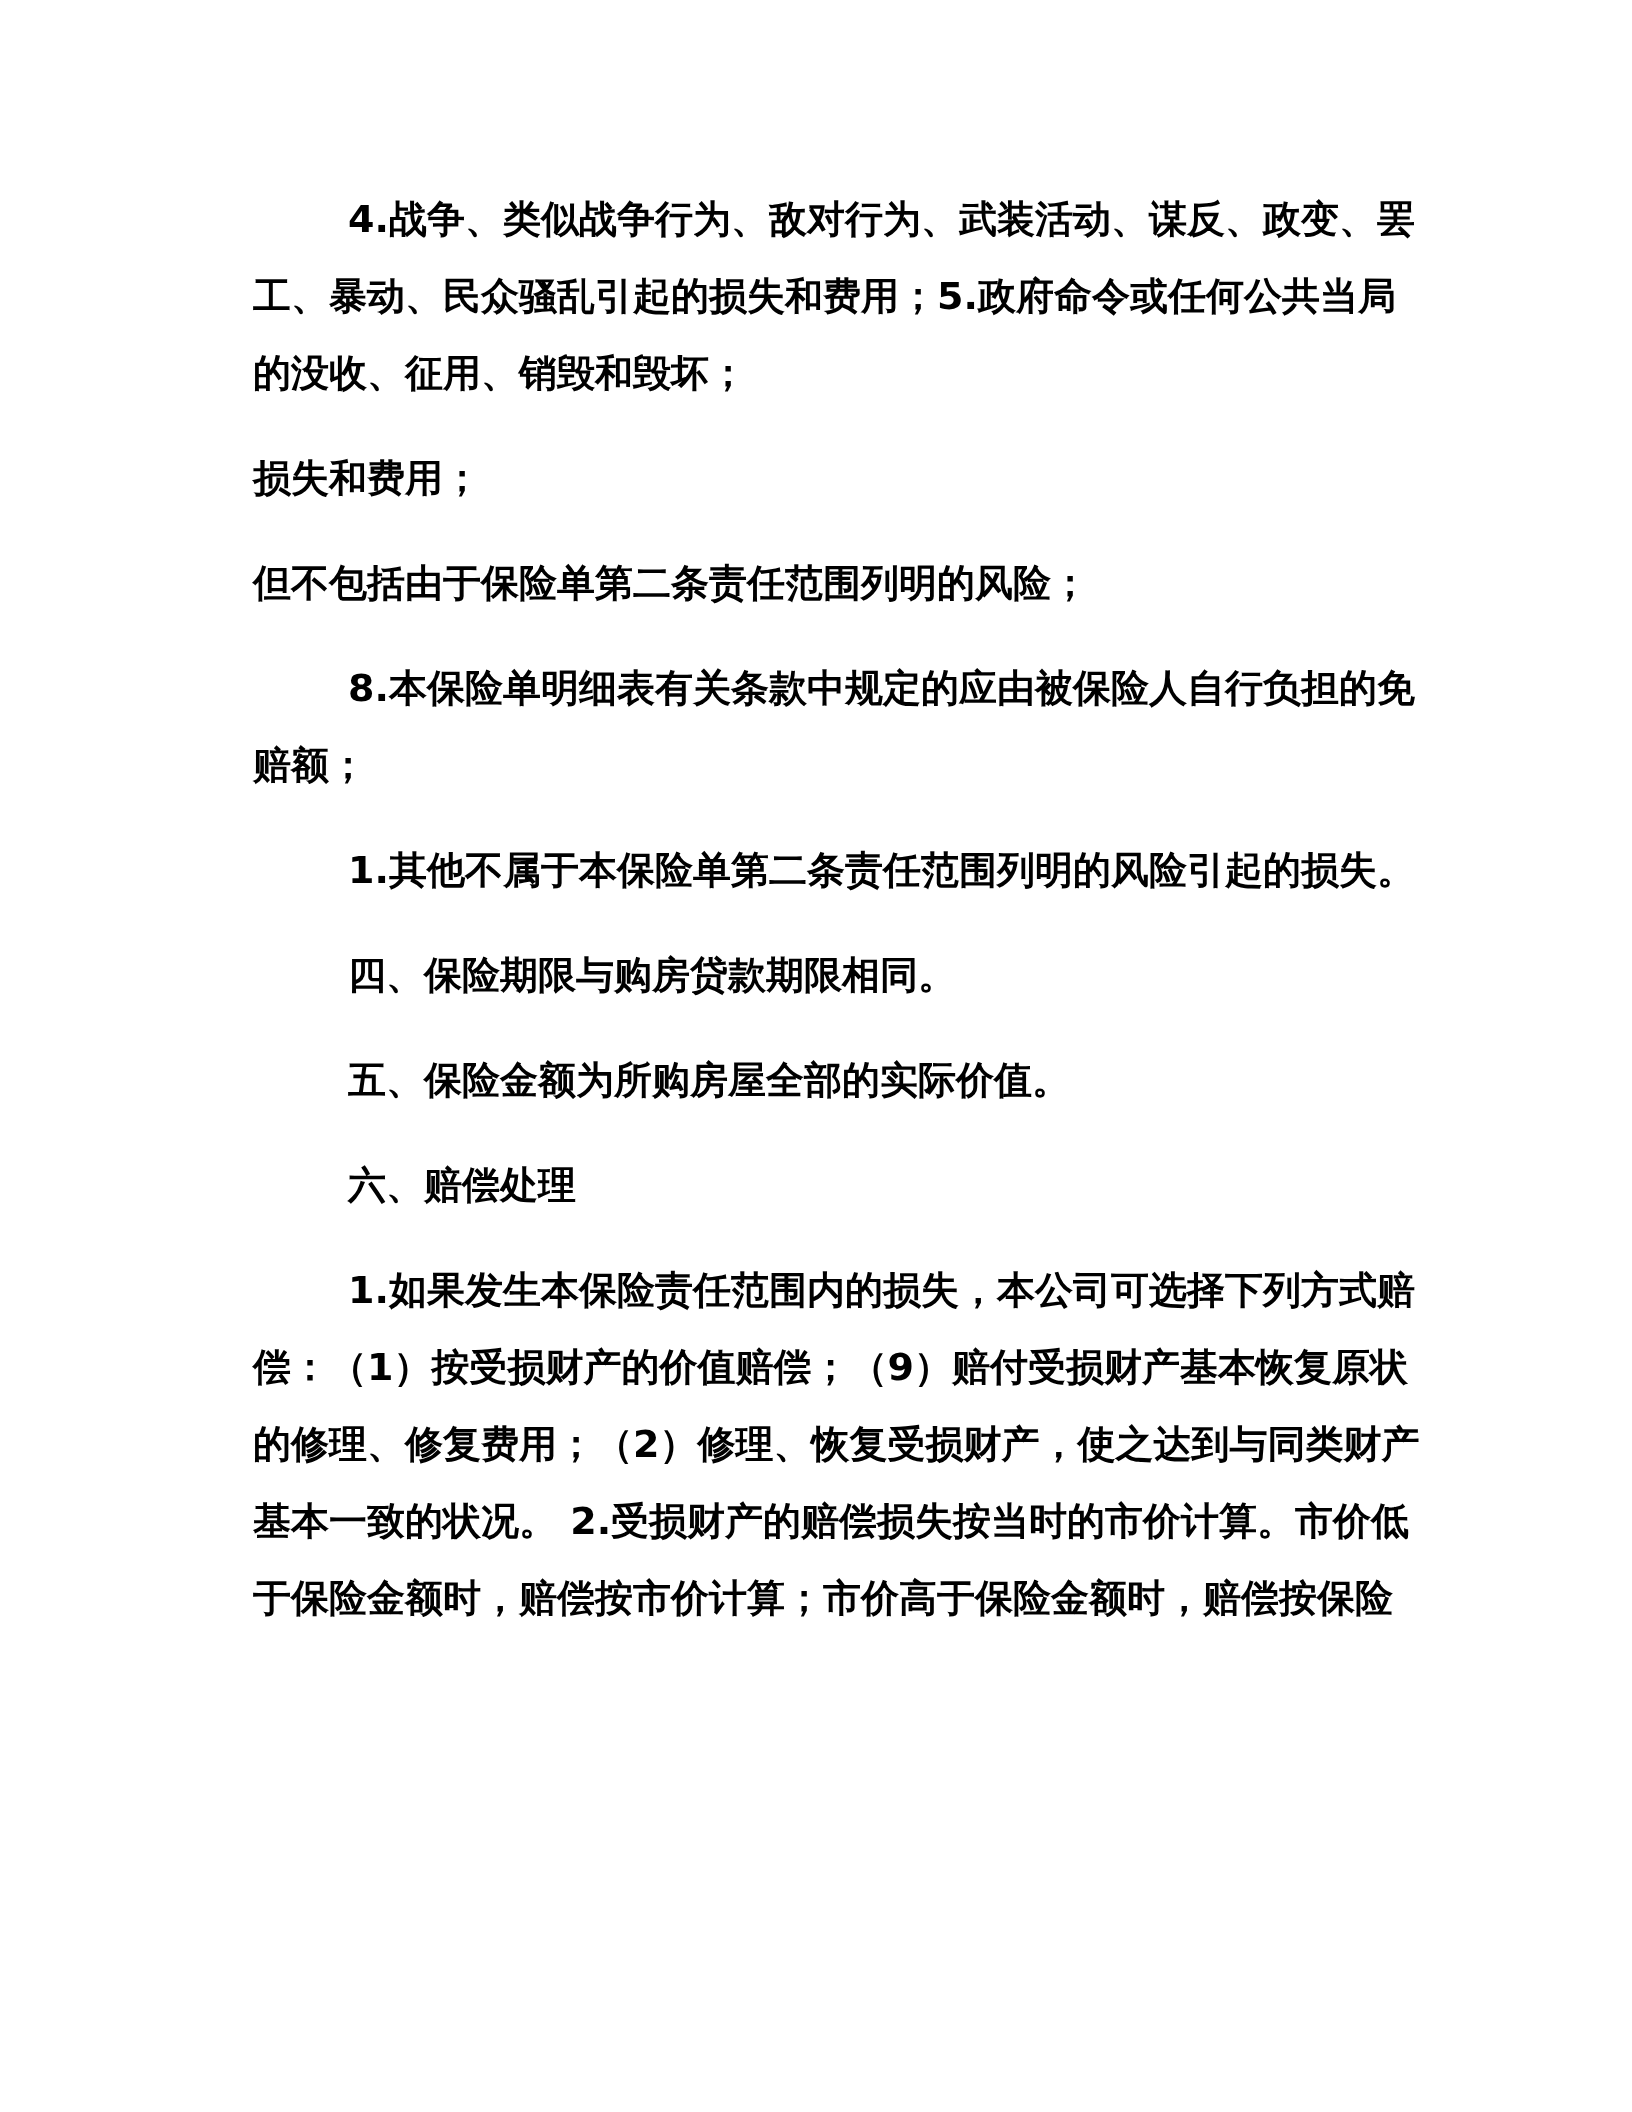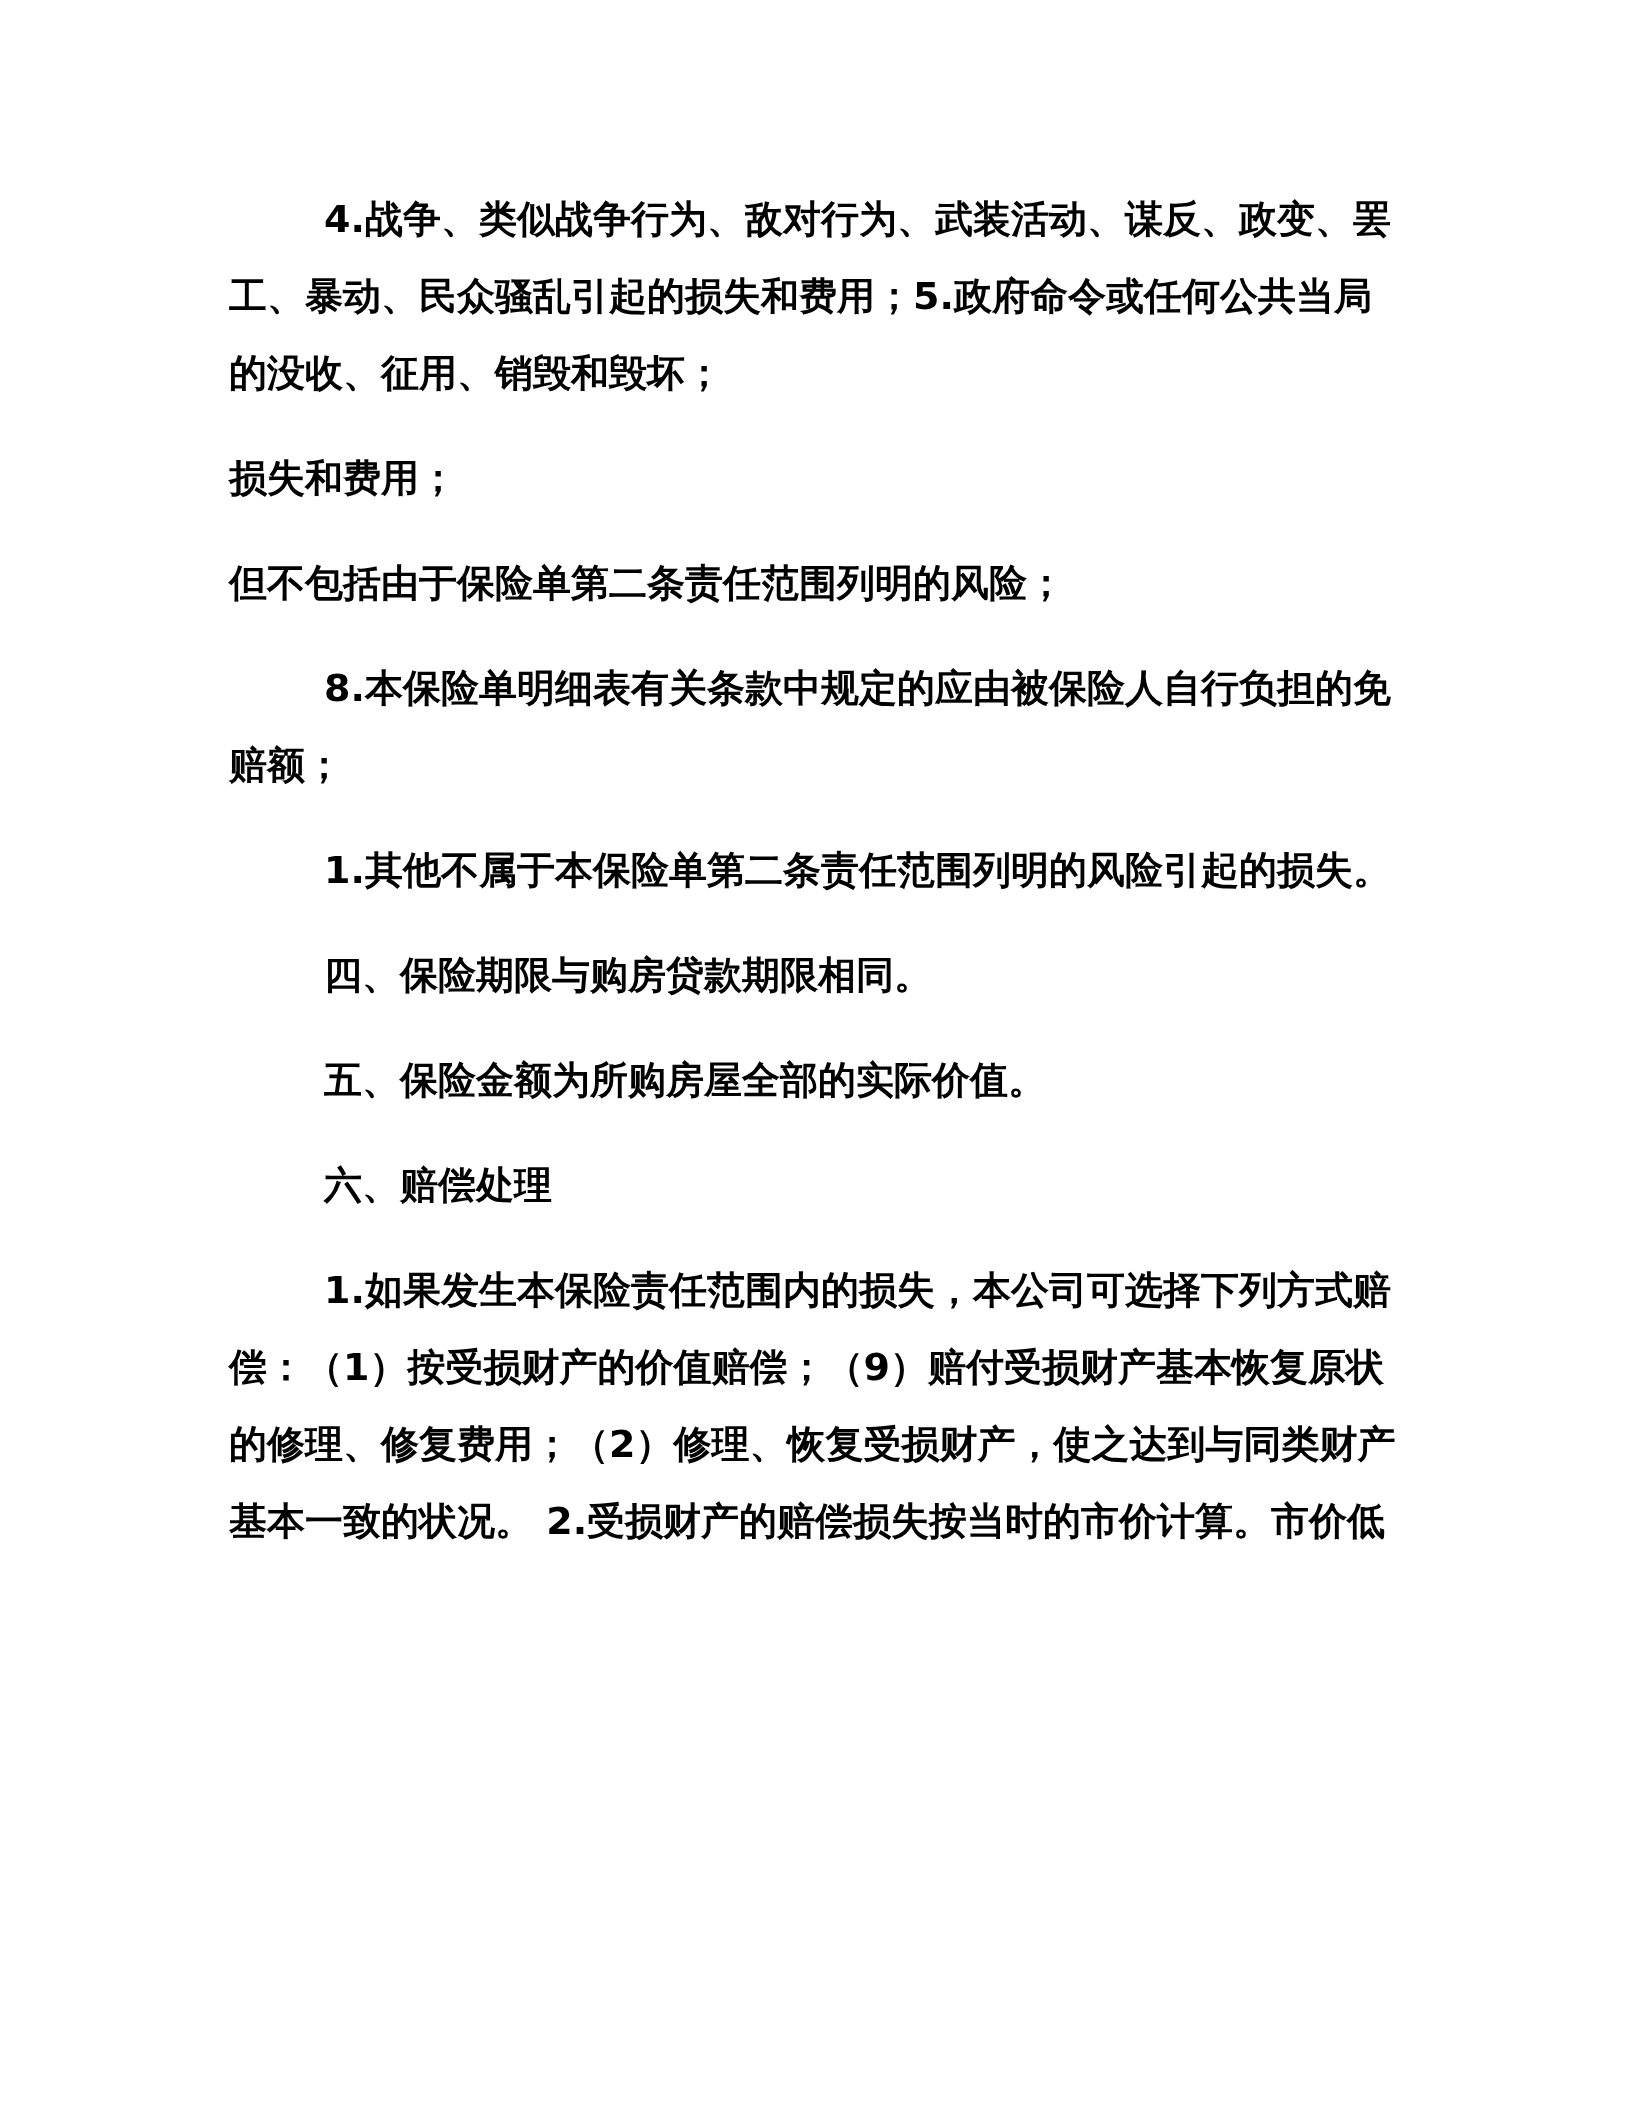--- a/index.html
+++ b/index.html
@@ -9,21 +9,21 @@
   }
   .page {
     position: relative;
     width: 1632px;
     height: 2112px;
     background: #ffffff;
     overflow: hidden;
   }
   .text-block {
     position: absolute;
-    left: 229px;
+    left: 253px;
     top: 181px;
     width: 1160px;
     color: #000000;
     font-family: "DejaVu Sans", sans-serif;
     font-weight: 700;
     font-size: 38px;
   }
   .para {
     margin: 0 0 28px 0;
     padding: 0;
@@ -69,15 +69,16 @@
         <span class="line first">五、保险金额为所购房屋全部的实际价值。</span>
       </p>
       <p class="para">
         <span class="line first">六、赔偿处理</span>
       </p>
       <p class="para">
         <span class="line first">1.如果发生本保险责任范围内的损失，本公司可选择下列方式赔</span>
         <span class="line">偿：（1）按受损财产的价值赔偿；（9）赔付受损财产基本恢复原状</span>
         <span class="line">的修理、修复费用；（2）修理、恢复受损财产，使之达到与同类财产</span>
         <span class="line">基本一致的状况。 2.受损财产的赔偿损失按当时的市价计算。市价低</span>
+        <span class="line">于保险金额时，赔偿按市价计算；市价高于保险金额时，赔偿按保险</span>
       </p>
     </div>
 </div>
 
 </body></html>

